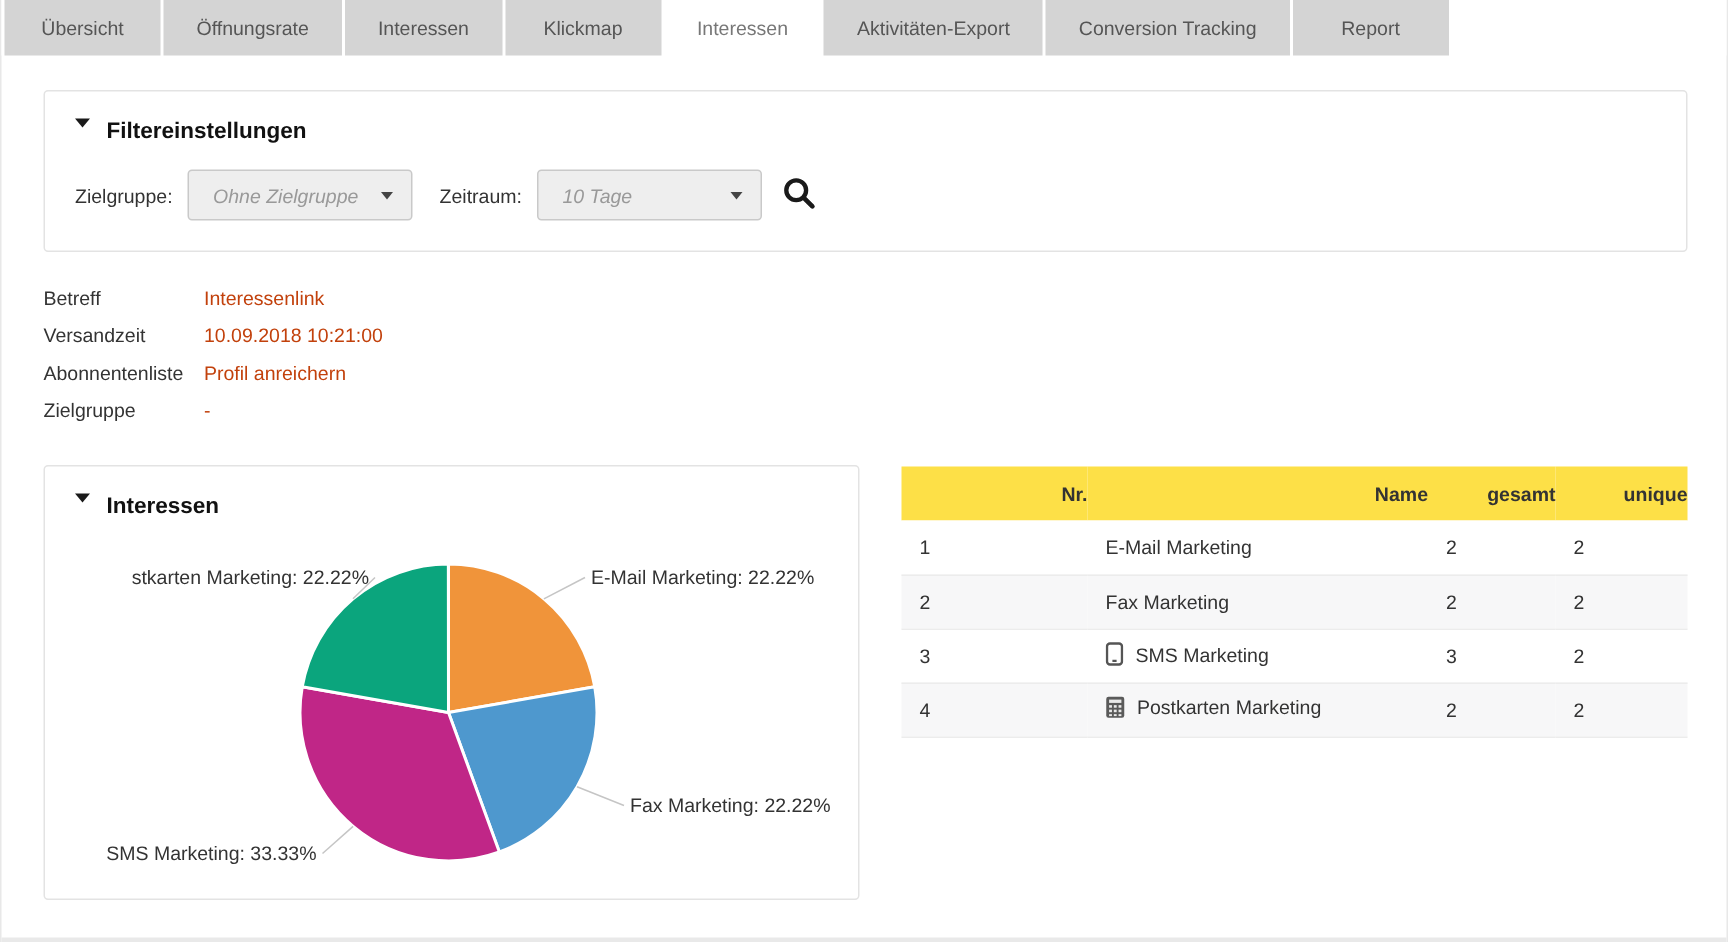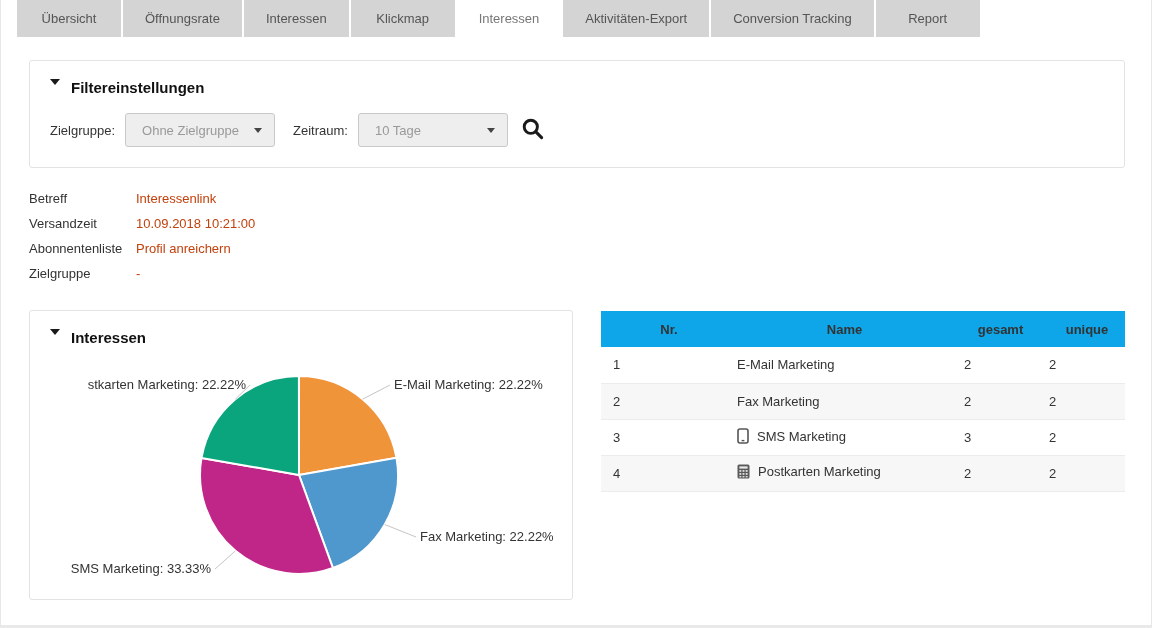--- a/index.html
+++ b/index.html
@@ -6,39 +6,39 @@
   html, body { margin: 0; padding: 0; }
   body {
     width: 1152px; height: 628px; overflow: hidden;
     font-family: "Liberation Sans", sans-serif;
     background: #fff; color: #333; font-size: 13px;
   }
   .page { position: relative; width: 1152px; height: 628px;
           border-left: 1px solid #e8e8e8; border-right: 1px solid #e8e8e8; background: #fff; }
 
   
-  .tabbar { display: flex; gap: 2px; height: 37px; padding-left: 16px; background: #fff; }
+  .tabbar { display: flex; gap: 2px; height: 37px; padding-left: 2px; background: #fff; }
   .tab { background: #d4d4d4; color: #555; min-width: 104px; padding: 0 22px;
          display: flex; align-items: center; justify-content: center;
          font-size: 13px; cursor: pointer; white-space: nowrap; }
   .tab.active { background: #fff; color: #777; }
 
   
   .card { position: absolute; border: 1px solid #e3e3e3; border-radius: 3px; background: #fff; }
   .filter-card { left: 28px; top: 60px; width: 1096px; height: 108px; padding: 18px 20px; }
   .card-heading { display: flex; gap: 11px; }
   .card-heading .title { font-weight: bold; font-size: 15px; color: #111; }
   .tri-down { width: 0; height: 0; border-left: 5px solid transparent;
               border-right: 5px solid transparent; border-top: 6px solid #1a1a1a; }
 
   .filter-controls { display: flex; align-items: center; margin-top: 17px; }
   .ctl-label { color: #333; margin-right: 10px; text-align: center; }
   .dropdown { width: 150px; height: 34px; background: #eeeeee; border: 1px solid #c9c9c9;
               border-radius: 3px; display: flex; align-items: center; justify-content: space-between;
-              padding: 0 12px 0 16px; color: #999; cursor: pointer; }
+              padding: 0 12px 0 16px; color: #999; cursor: pointer; font-style: italic; }
   .caret { width: 0; height: 0; border-left: 4px solid transparent;
            border-right: 4px solid transparent; border-top: 5px solid #444; }
   .dd-gap { width: 18px; }
   .search-btn { margin-left: 13px; background: none; border: none; padding: 0; cursor: pointer;
                 display: flex; align-items: center; }
 
   
   .details { position: absolute; left: 28px; top: 186px; }
   .details-row { display: flex; height: 25px; align-items: center; }
   .details-label { width: 107px; color: #333; }
@@ -46,21 +46,21 @@
 
   
   .interessen-card { left: 28px; top: 310px; width: 544px; height: 290px; }
   .interessen-card .card-heading { position: absolute; left: 20px; top: 18px; }
   .pie-svg { position: absolute; left: 0; top: 0; }
   .pie-label { font-size: 13px; fill: #333; font-family: "Liberation Sans", sans-serif; }
 
   
   .itable { position: absolute; left: 600px; top: 311px; width: 524px;
             border-collapse: collapse; font-size: 13px; }
-  .itable th { background: #0ea5e9; color: #333; font-weight: bold; text-align: center;
+  .itable th { background: #fde047; color: #333; font-weight: bold; text-align: right;
                height: 36px; padding: 0 0 0 12px; }
   .itable td { height: 36px; padding: 0 0 0 12px; color: #333; }
   .itable tbody tr { border-bottom: 1px solid #ececec; background: #fff; }
   .itable tbody tr:nth-child(even) { background: #f7f7f8; }
   .col-nr { width: 124px; } .col-name { width: 227px; } .col-gesamt { width: 85px; } .col-unique { width: 88px; }
   .row-icon { display: inline-block; vertical-align: -3px; margin-right: 8px; }
 
   .bottom-bar { position: absolute; left: 0; right: 0; bottom: 0; height: 3px; background: #e9e9e9; }
 </style>
 </head>

